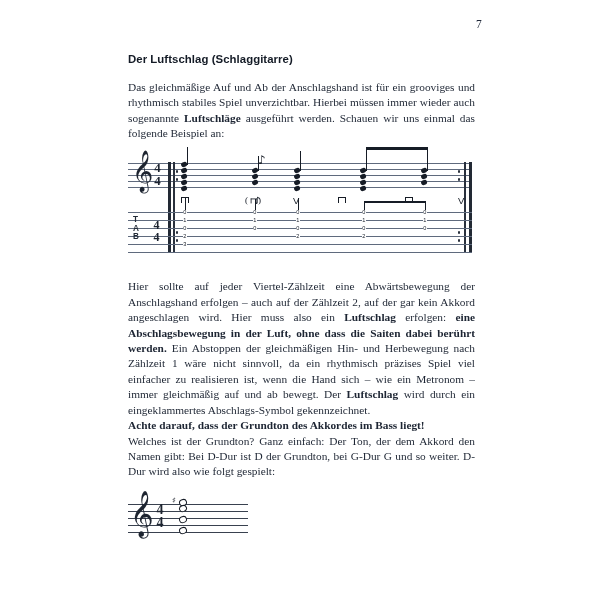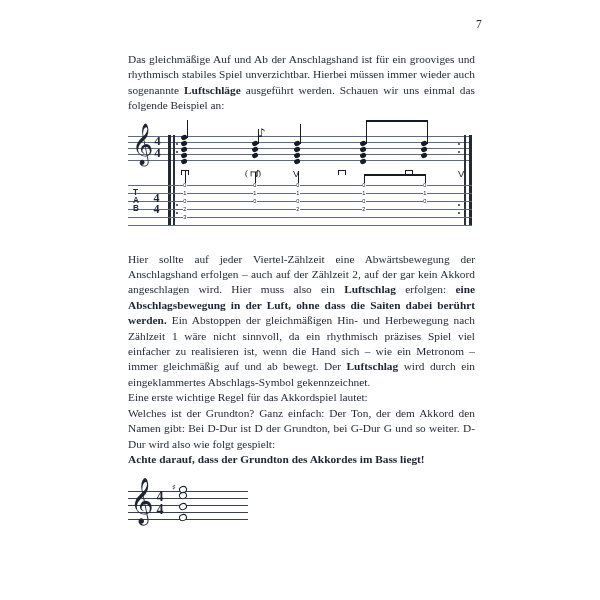--- a/index.html
+++ b/index.html
@@ -210,20 +210,21 @@
 </style>
 </head>
 <body>
 
 <div class="page">
 
   <div class="folio">7</div>
 
   <div class="column">
 
+    <h2 class="heading">Der Luftschlag (Schlaggitarre)</h2>
 
     <p class="body"><span>Das gleichmäßige Auf und Ab der Anschlagshand ist für ein grooviges und rhythmisch stabiles Spiel unverzichtbar. Hierbei müssen immer wieder auch sogenannte </span><b>Luftschläge</b><span> ausgeführt werden. Schauen wir uns einmal das folgende Beispiel an:</span></p>
 
     <div class="music-block" style="height:112px; margin-top:12px;">
 
       <div class="staff-line" style="top:10px;  width:344px;"></div>
       <div class="staff-line" style="top:16px;  width:344px;"></div>
       <div class="staff-line" style="top:22px;  width:344px;"></div>
       <div class="staff-line" style="top:28px;  width:344px;"></div>
       <div class="staff-line" style="top:34px;  width:344px;"></div>
@@ -336,23 +337,22 @@
 
       <div class="tab-stem" style="left:297px; top:48px; height:11px;"></div>
       <div class="tab-num" style="left:295px; top:57px;">0</div>
       <div class="tab-num" style="left:295px; top:65px;">1</div>
       <div class="tab-num" style="left:295px; top:73px;">0</div>
     </div>
 
     <p class="body" style="margin-top:14px;"><span>Hier sollte auf jeder Viertel-Zählzeit eine Abwärtsbewegung der Anschlagshand erfolgen – auch auf der Zählzeit 2, auf der gar kein Akkord angeschlagen wird. Hier muss also ein </span><b>Luftschlag</b><span> erfolgen: </span><b>eine Abschlagsbewegung in der Luft, ohne dass die Saiten dabei berührt werden.</b><span> Ein Abstoppen der gleichmäßigen Hin- und Herbewegung nach Zählzeit 1 wäre nicht sinnvoll, da ein rhythmisch präzises Spiel viel einfacher zu realisieren ist, wenn die Hand sich – wie ein Metronom – immer gleichmäßig auf und ab bewegt. Der </span><b>Luftschlag</b><span> wird durch ein eingeklammertes Abschlags-Symbol gekennzeichnet.</span></p>
 
 
-    <p class="body"><span>Eine erste wichtige Regel für das Akkordspiel lautet:</span></p>
+    <p class="body"><b>Achte darauf, dass der Grundton des Akkordes im Bass liegt!</b></p>
     <p class="body"><span>Welches ist der Grundton? Ganz einfach: Der Ton, der dem Akkord den Namen gibt: Bei D-Dur ist D der Grundton, bei G-Dur G und so weiter. D-Dur wird also wie folgt gespielt:</span></p>
-    <p class="body"><b>Achte darauf, dass der Grundton des Akkordes im Bass liegt!</b></p>
 
     <div class="music-block" style="height:60px; margin-top:14px;">
       <div class="staff-line dark" style="top:10px; width:120px;"></div>
       <div class="staff-line dark" style="top:17px; width:120px;"></div>
       <div class="staff-line dark" style="top:24px; width:120px;"></div>
       <div class="staff-line dark" style="top:31px; width:120px;"></div>
       <div class="staff-line dark" style="top:38px; width:120px;"></div>
 
       <div class="clef" style="left:2px; top:-1px; font-size:40px;">𝄞</div>
 

